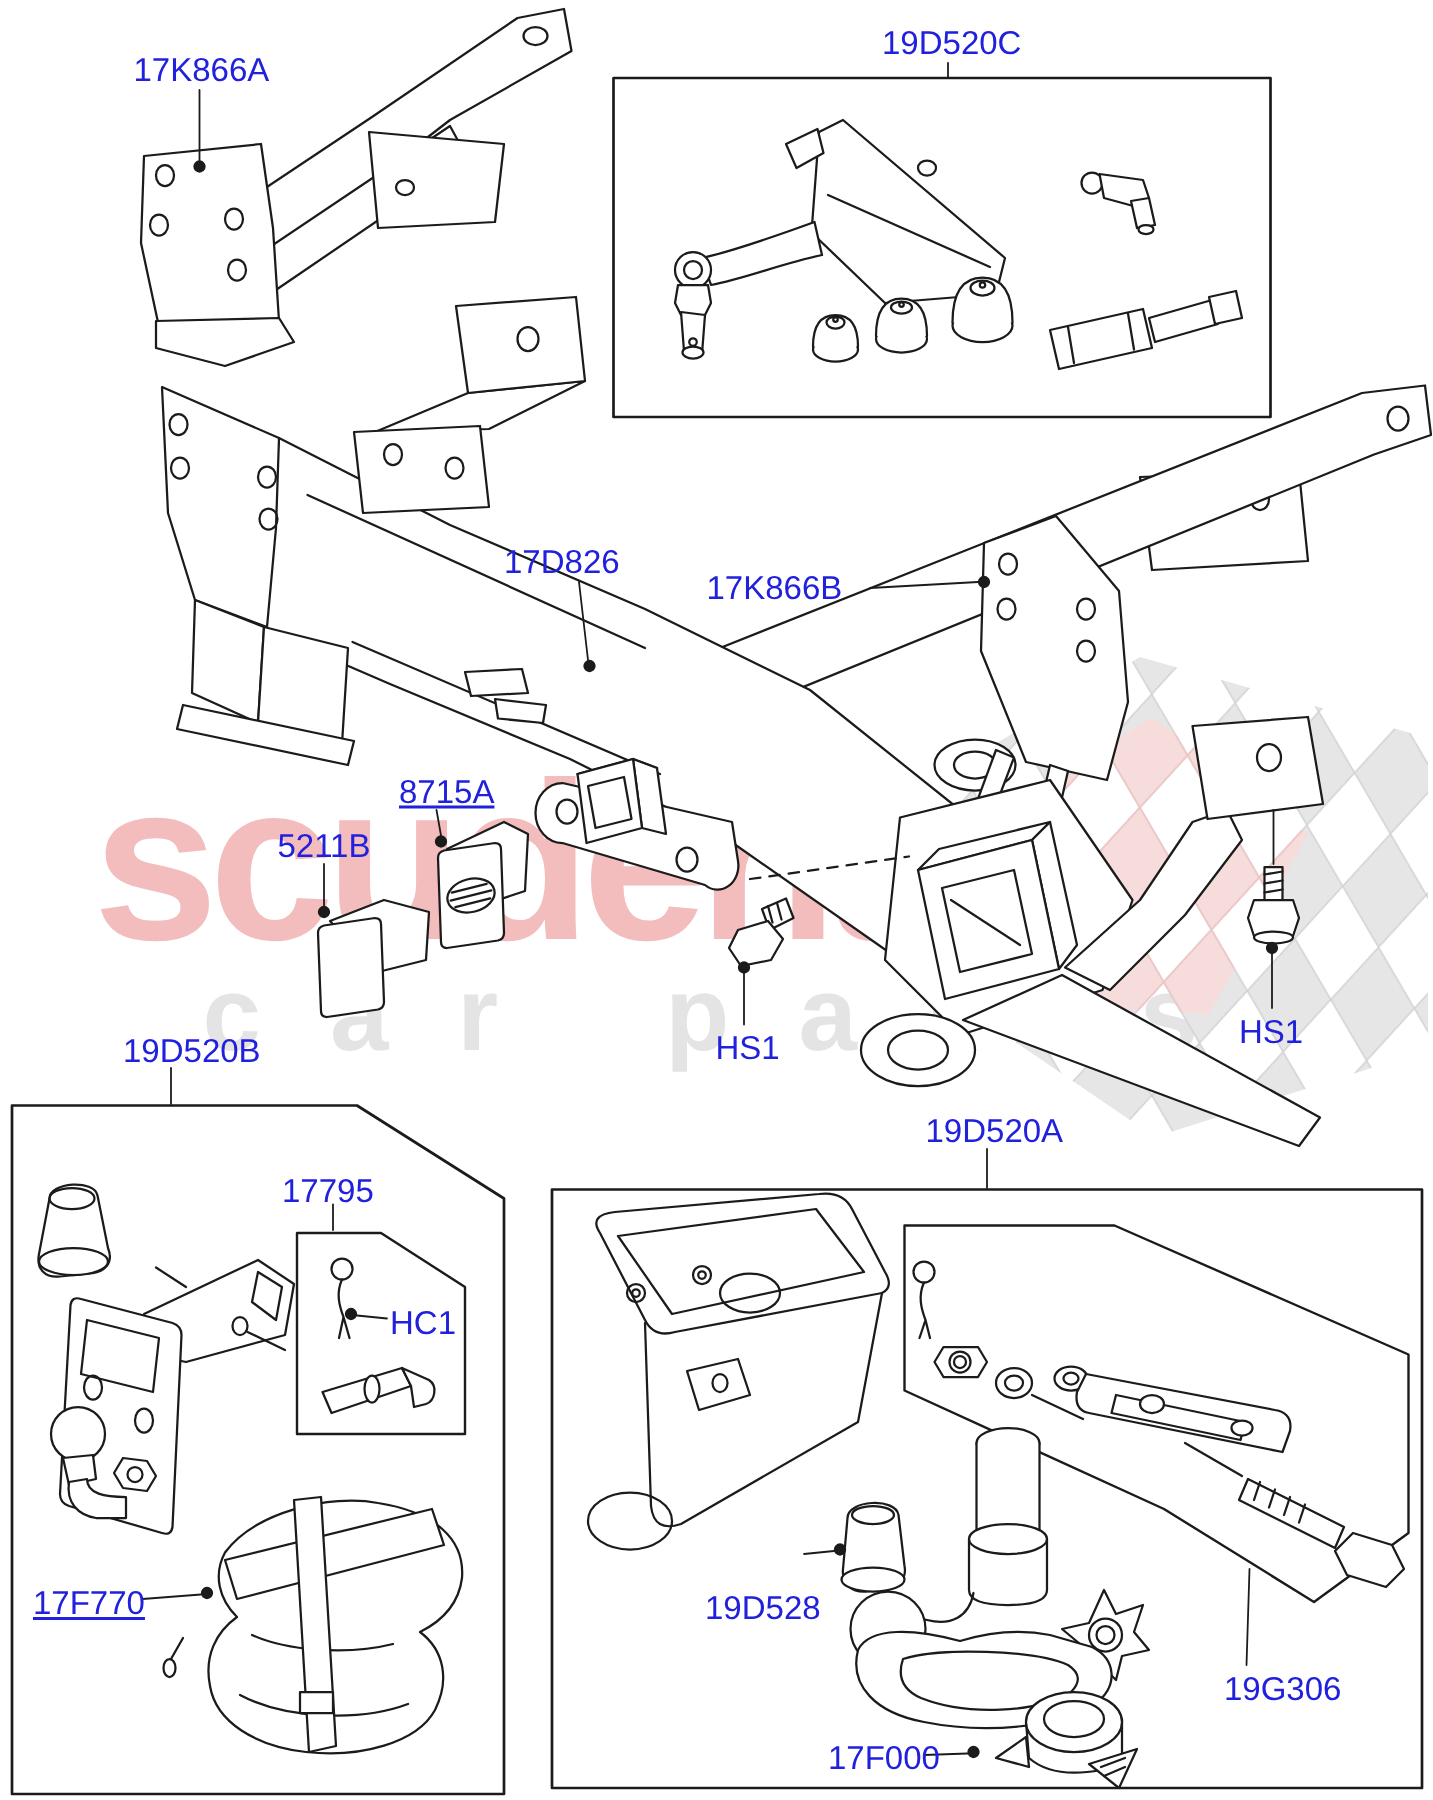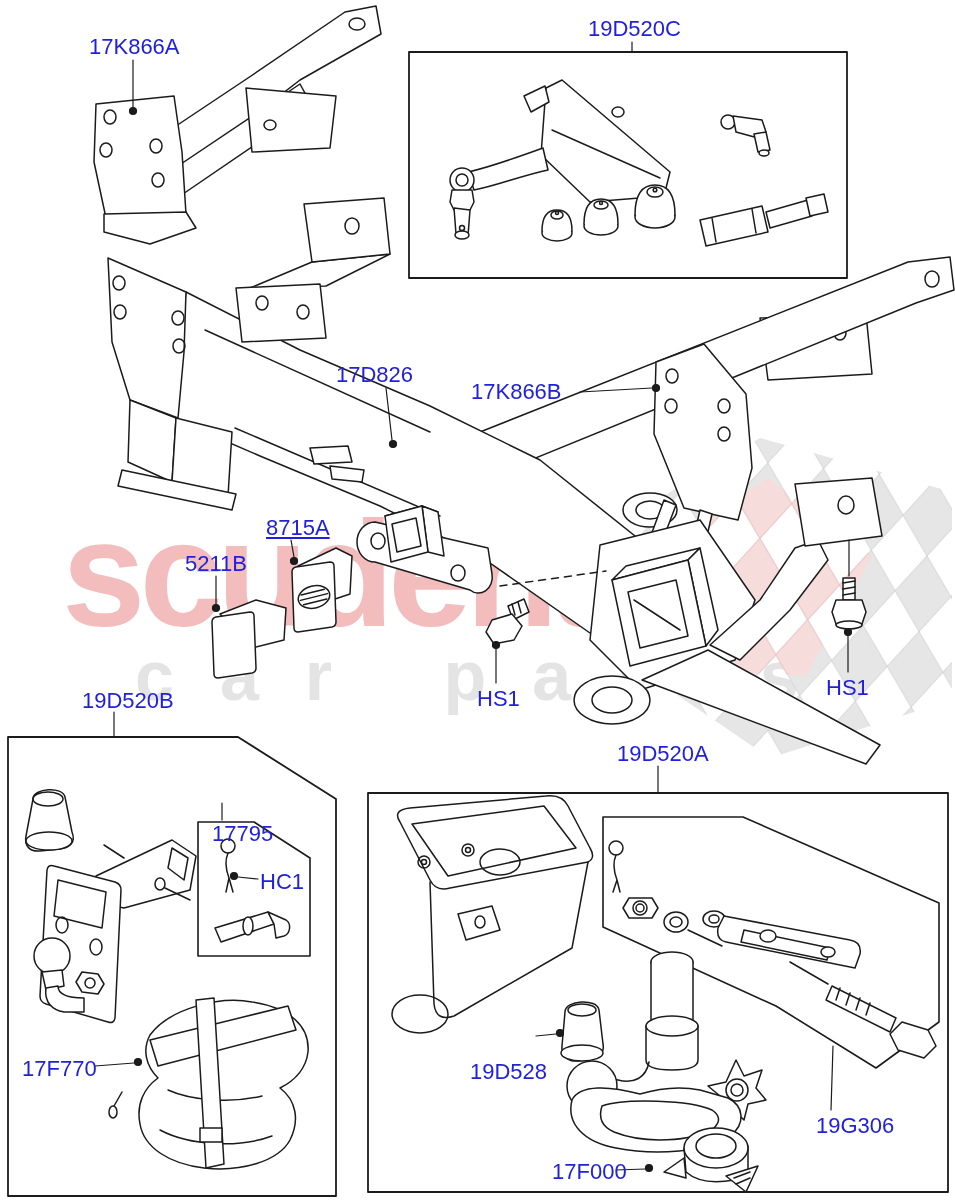--- a/index.html
+++ b/index.html
@@ -23,23 +23,23 @@
     letter-spacing:0px;white-space:nowrap;cursor:pointer;}
   .l-17K866A{left:89px;top:34px;}
   .l-19D520C{left:588px;top:16px;text-align:right;}
   .l-17D826{left:336px;top:362px;}
   .l-17K866B{left:471px;top:379px;}
   .l-8715A{left:266px;top:515px;text-decoration:underline;}
   .l-8715B{left:185px;top:551px;}
   .l-HS1a{left:477px;top:686px;}
   .l-HS1b{left:826px;top:675px;}
   .l-19D520B{left:82px;top:688px;}
-  .l-17795{left:212px;top:781px;margin-top:40px;}
+  .l-17795{left:188px;top:781px;}
   .l-HC1{left:260px;top:869px;}
-  .l-17F770{left:22px;top:1056px;}
+  .l-17F770{left:22px;top:1056px;text-decoration:underline;}
   .l-19D520A{left:617px;top:741px;}
   .l-19D528{left:470px;top:1059px;}
   .l-17F000{left:552px;top:1159px;}
   .l-19G306{left:816px;top:1113px;}
 </style>
 </head>
 <body>
 
 <div class="stage">
 

